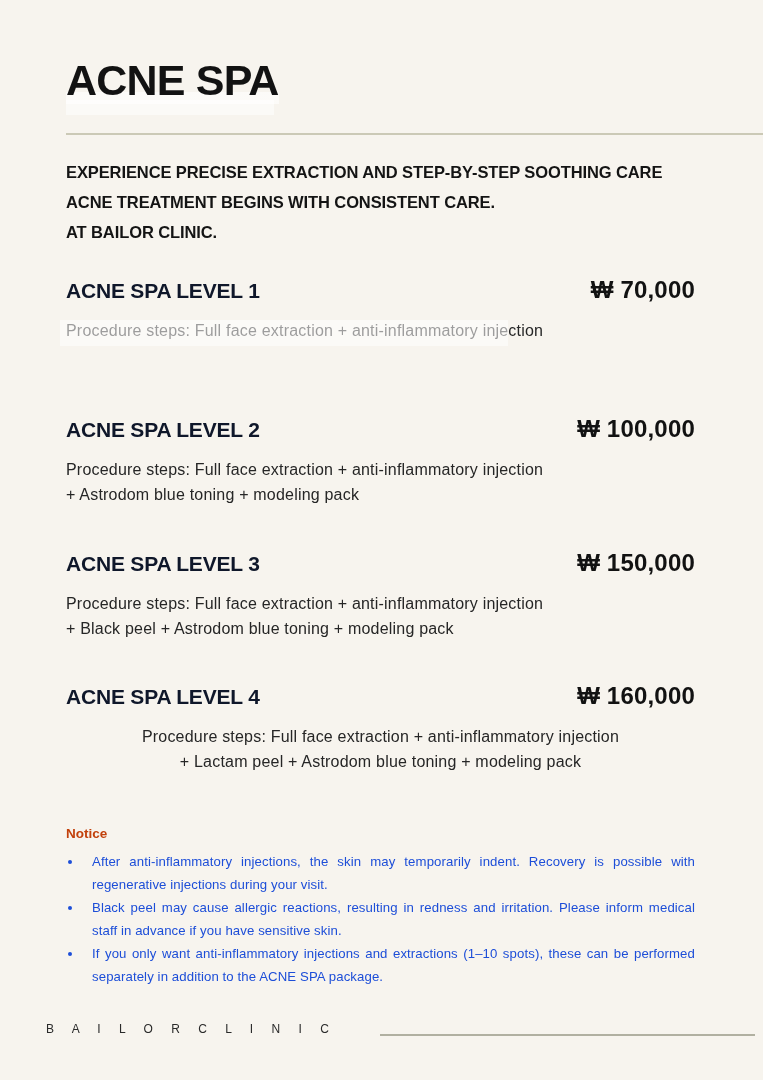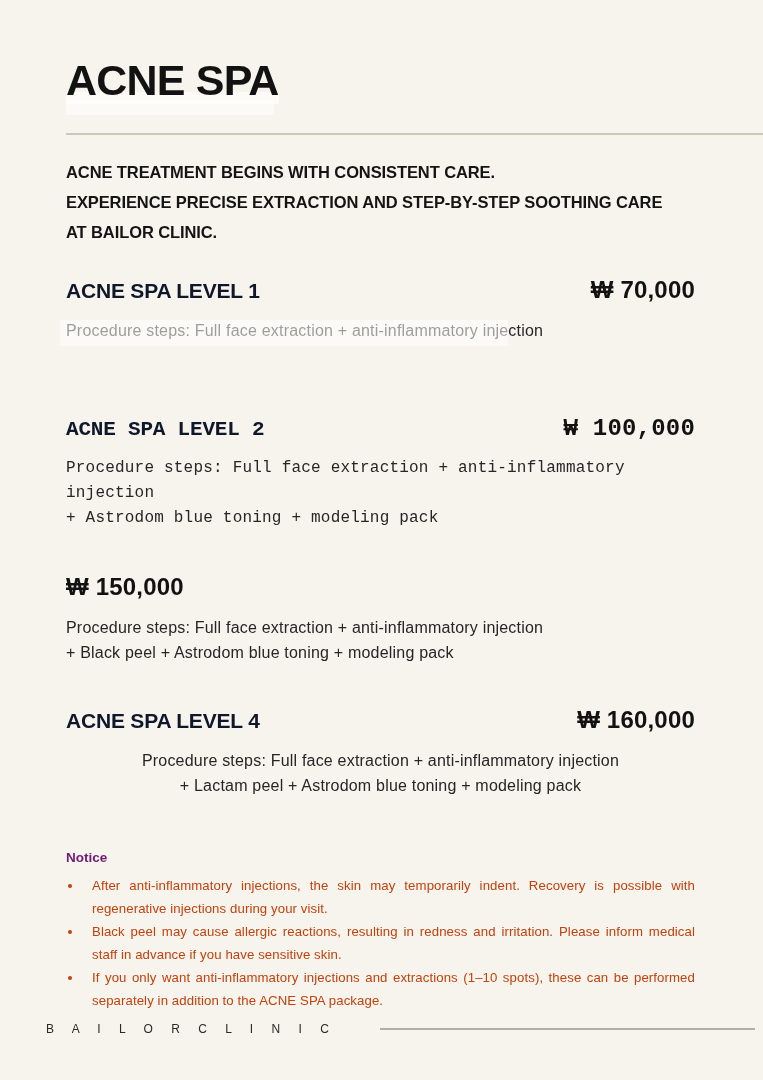--- a/index.html
+++ b/index.html
@@ -67,62 +67,62 @@
     white-space: nowrap;
   }
   .level-desc {
     margin-top: 14px;
     font-size: 16px;
     line-height: 25px;
     letter-spacing: 0.2px;
     color: #262626;
   }
   .level--1 { margin-top: 29px; }
-  .level--2 { margin-top: 72px; font-family: Liberation Mono, monospace; }
+  .level--2 { margin-top: 72px; }
   .level--3 { margin-top: 42px; }
   .level--4 { margin-top: 41px; text-align: center; }
 
   .hl-strip {
     position: absolute;
     background: rgba(255,255,255,0.55);
     pointer-events: none;
   }
   .hl-strip--title { left: 66px; top: 100px; width: 208px; height: 15px; }
   .hl-strip--desc  { left: 60px; top: 320px; width: 448px; height: 26px; }
 
   
   .notice { margin-top: 50px; }
   .notice-heading {
     margin: 0;
     font-size: 13.5px;
     font-weight: 700;
     line-height: 20px;
-    color: #701a75;
+    color: #c2410c;
   }
   .notice-list {
     margin: 6px 0 0 0;
     padding-left: 17px;
   }
   .notice-item {
     padding-left: 9px;
     font-size: 13.2px;
     line-height: 23px;
     letter-spacing: 0.1px;
     text-align: justify;
-    color: #c2410c;
+    color: #1d4ed8;
   }
 
   
   .footer {
     position: absolute;
     left: 46px;
     right: 8px;
     top: 1022px;
     display: flex;
-    align-items: center;
+    align-items: flex-end;
   }
   .brand {
     font-size: 12px;
     font-weight: 500;
     letter-spacing: 7.5px;
     color: #2a2a2a;
     white-space: nowrap;
   }
   .footer-line {
     flex: 1;
@@ -139,22 +139,22 @@
   <span class="hl-strip hl-strip--title"></span>
   <span class="hl-strip hl-strip--desc"></span>
 
   <main class="content">
 
     <h1 class="doc-title"><span class="hl-title">ACNE SPA</span></h1>
 
     <hr class="divider--top">
 
     <section class="intro">
+      <div class="intro-line">EXPERIENCE PRECISE EXTRACTION AND STEP-BY-STEP SOOTHING CARE</div>
       <div class="intro-line">ACNE TREATMENT BEGINS WITH CONSISTENT CARE.</div>
-      <div class="intro-line">EXPERIENCE PRECISE EXTRACTION AND STEP-BY-STEP SOOTHING CARE</div>
       <div class="intro-line">AT BAILOR CLINIC.</div>
     </section>
 
     <section class="level level--1">
       <div class="level-head">
         <h2 class="level-name">ACNE SPA LEVEL 1</h2>
         <div class="level-price">₩ 70,000</div>
       </div>
       <div class="level-desc">
         <div class="desc-line">Procedure steps: Full face extraction + anti-inflammatory injection</div>
@@ -167,20 +167,21 @@
         <div class="level-price">₩ 100,000</div>
       </div>
       <div class="level-desc">
         <div class="desc-line">Procedure steps: Full face extraction + anti-inflammatory injection</div>
         <div class="desc-line">+ Astrodom blue toning + modeling pack</div>
       </div>
     </section>
 
     <section class="level level--3">
       <div class="level-head">
+        <h2 class="level-name">ACNE SPA LEVEL 3</h2>
         <div class="level-price">₩ 150,000</div>
       </div>
       <div class="level-desc">
         <div class="desc-line">Procedure steps: Full face extraction + anti-inflammatory injection</div>
         <div class="desc-line">+ Black peel + Astrodom blue toning + modeling pack</div>
       </div>
     </section>
 
     <section class="level level--4">
       <div class="level-head">

